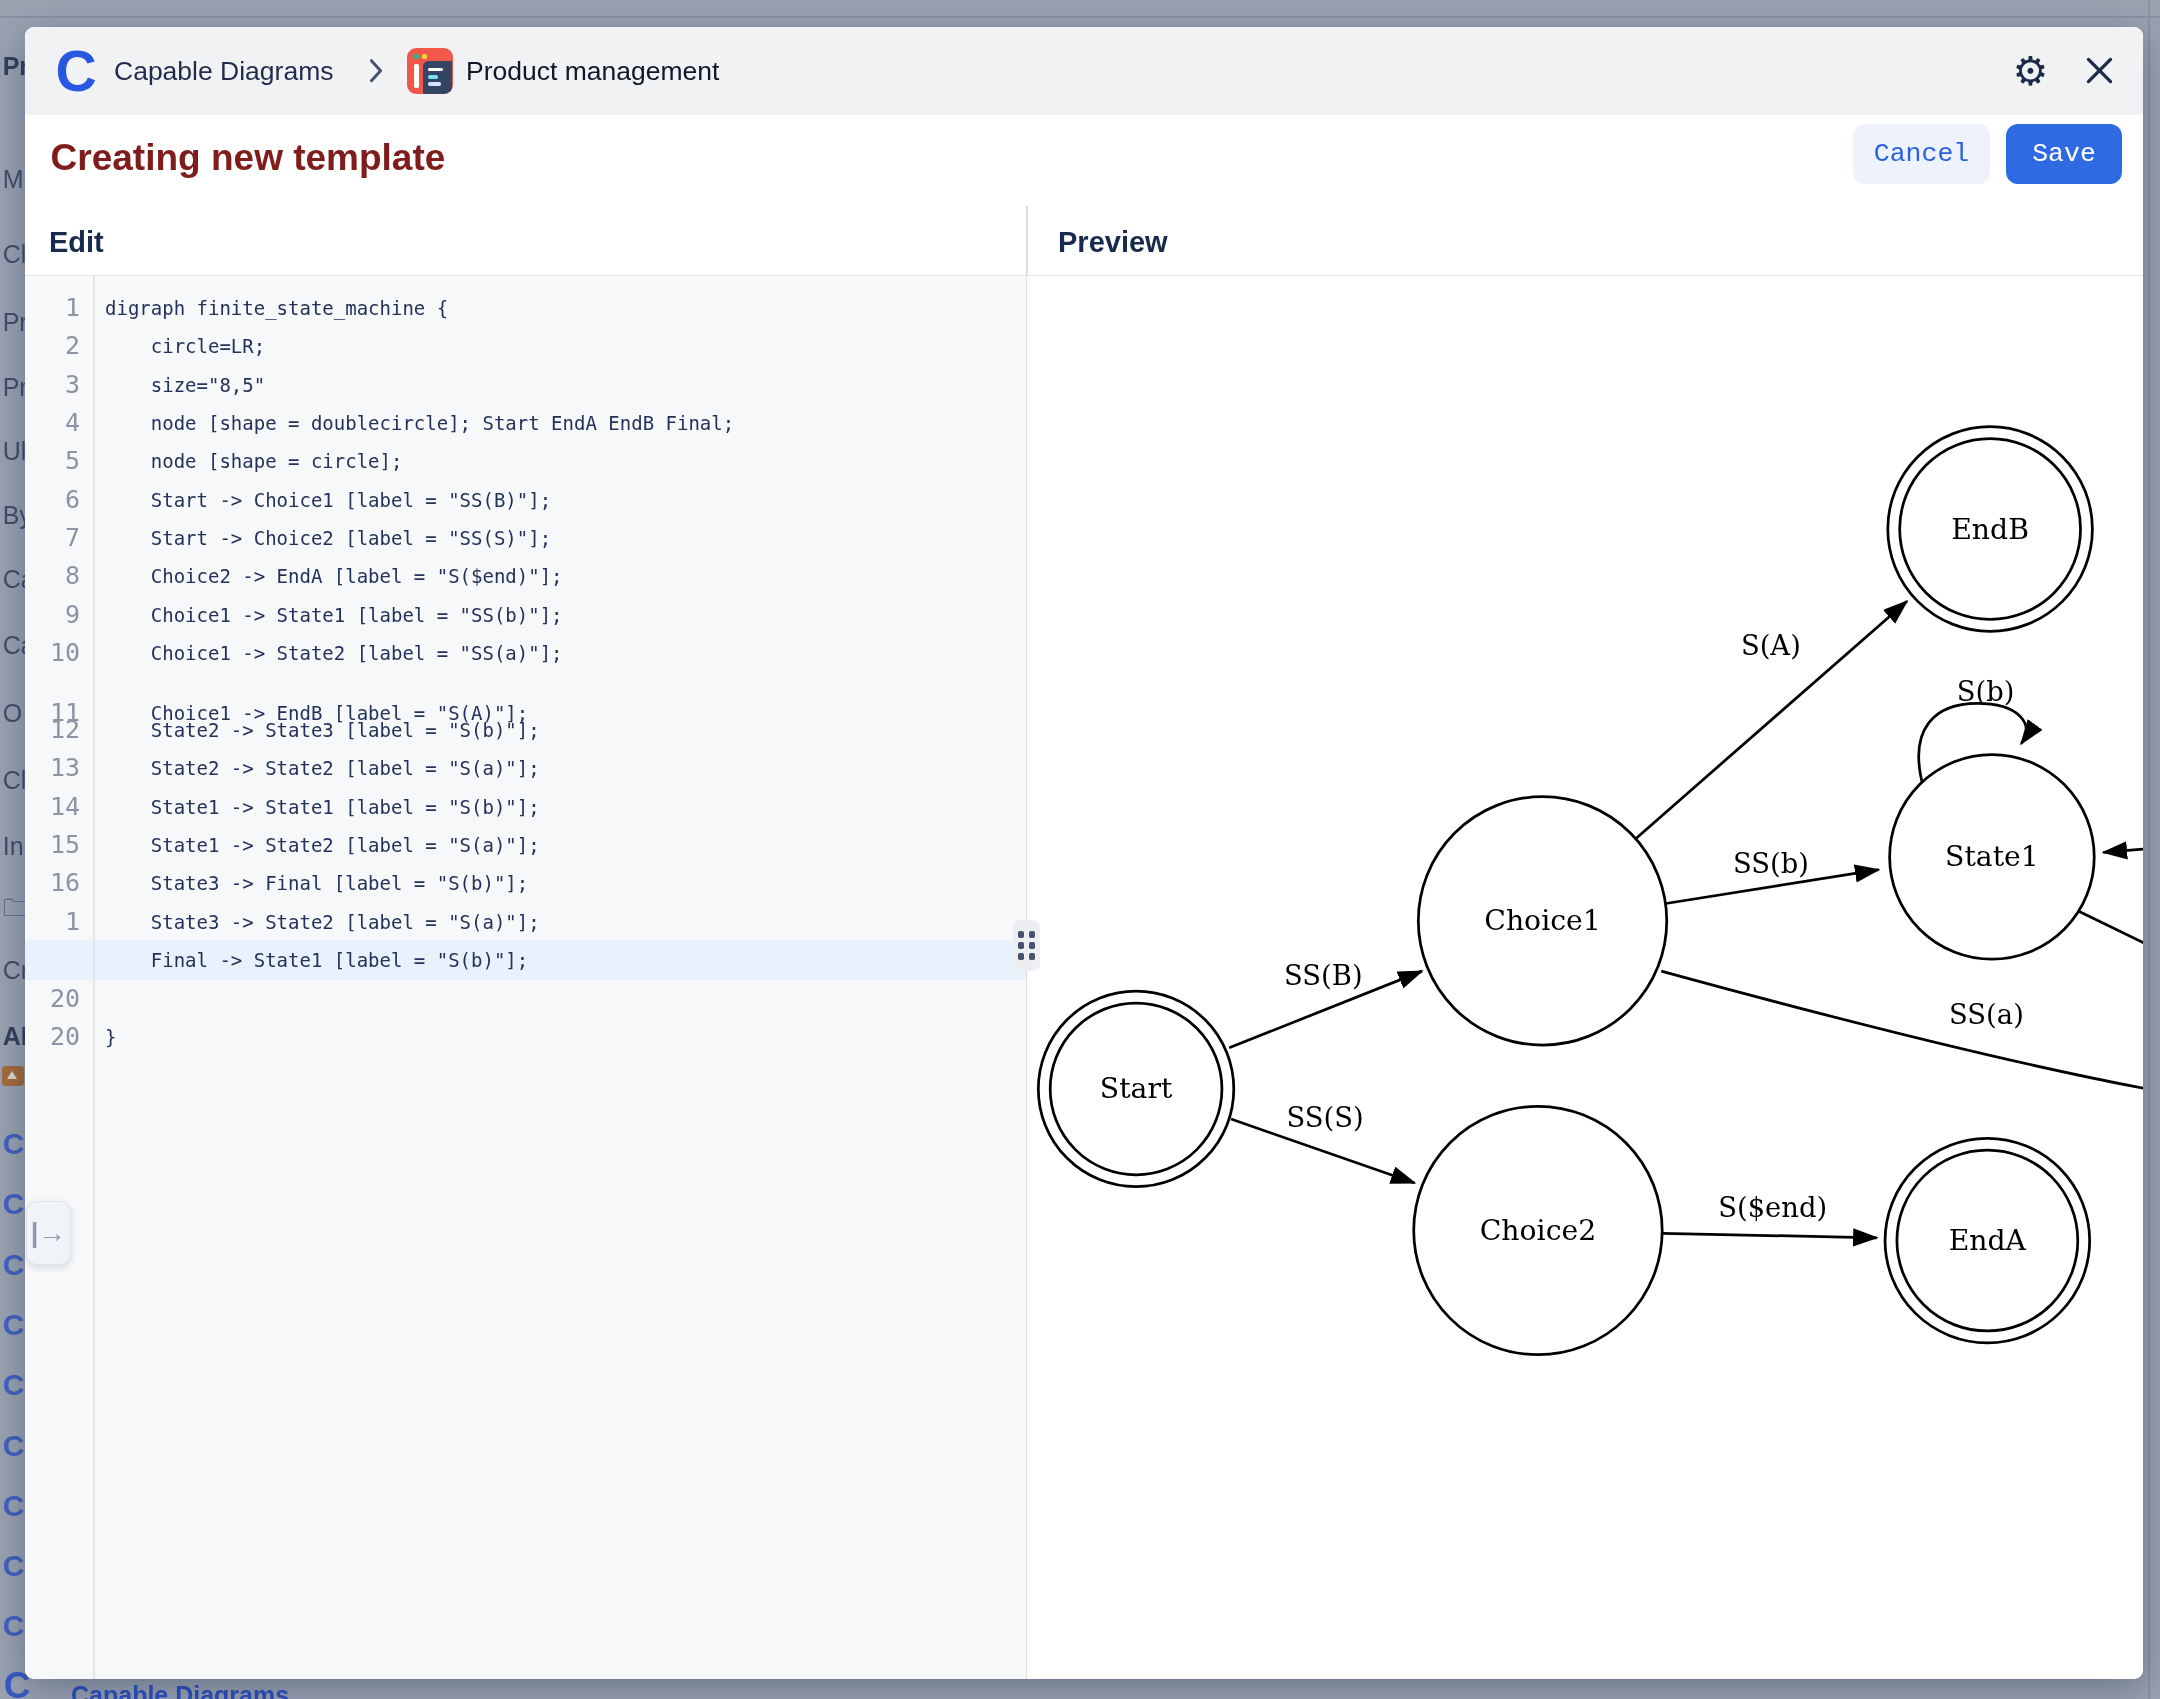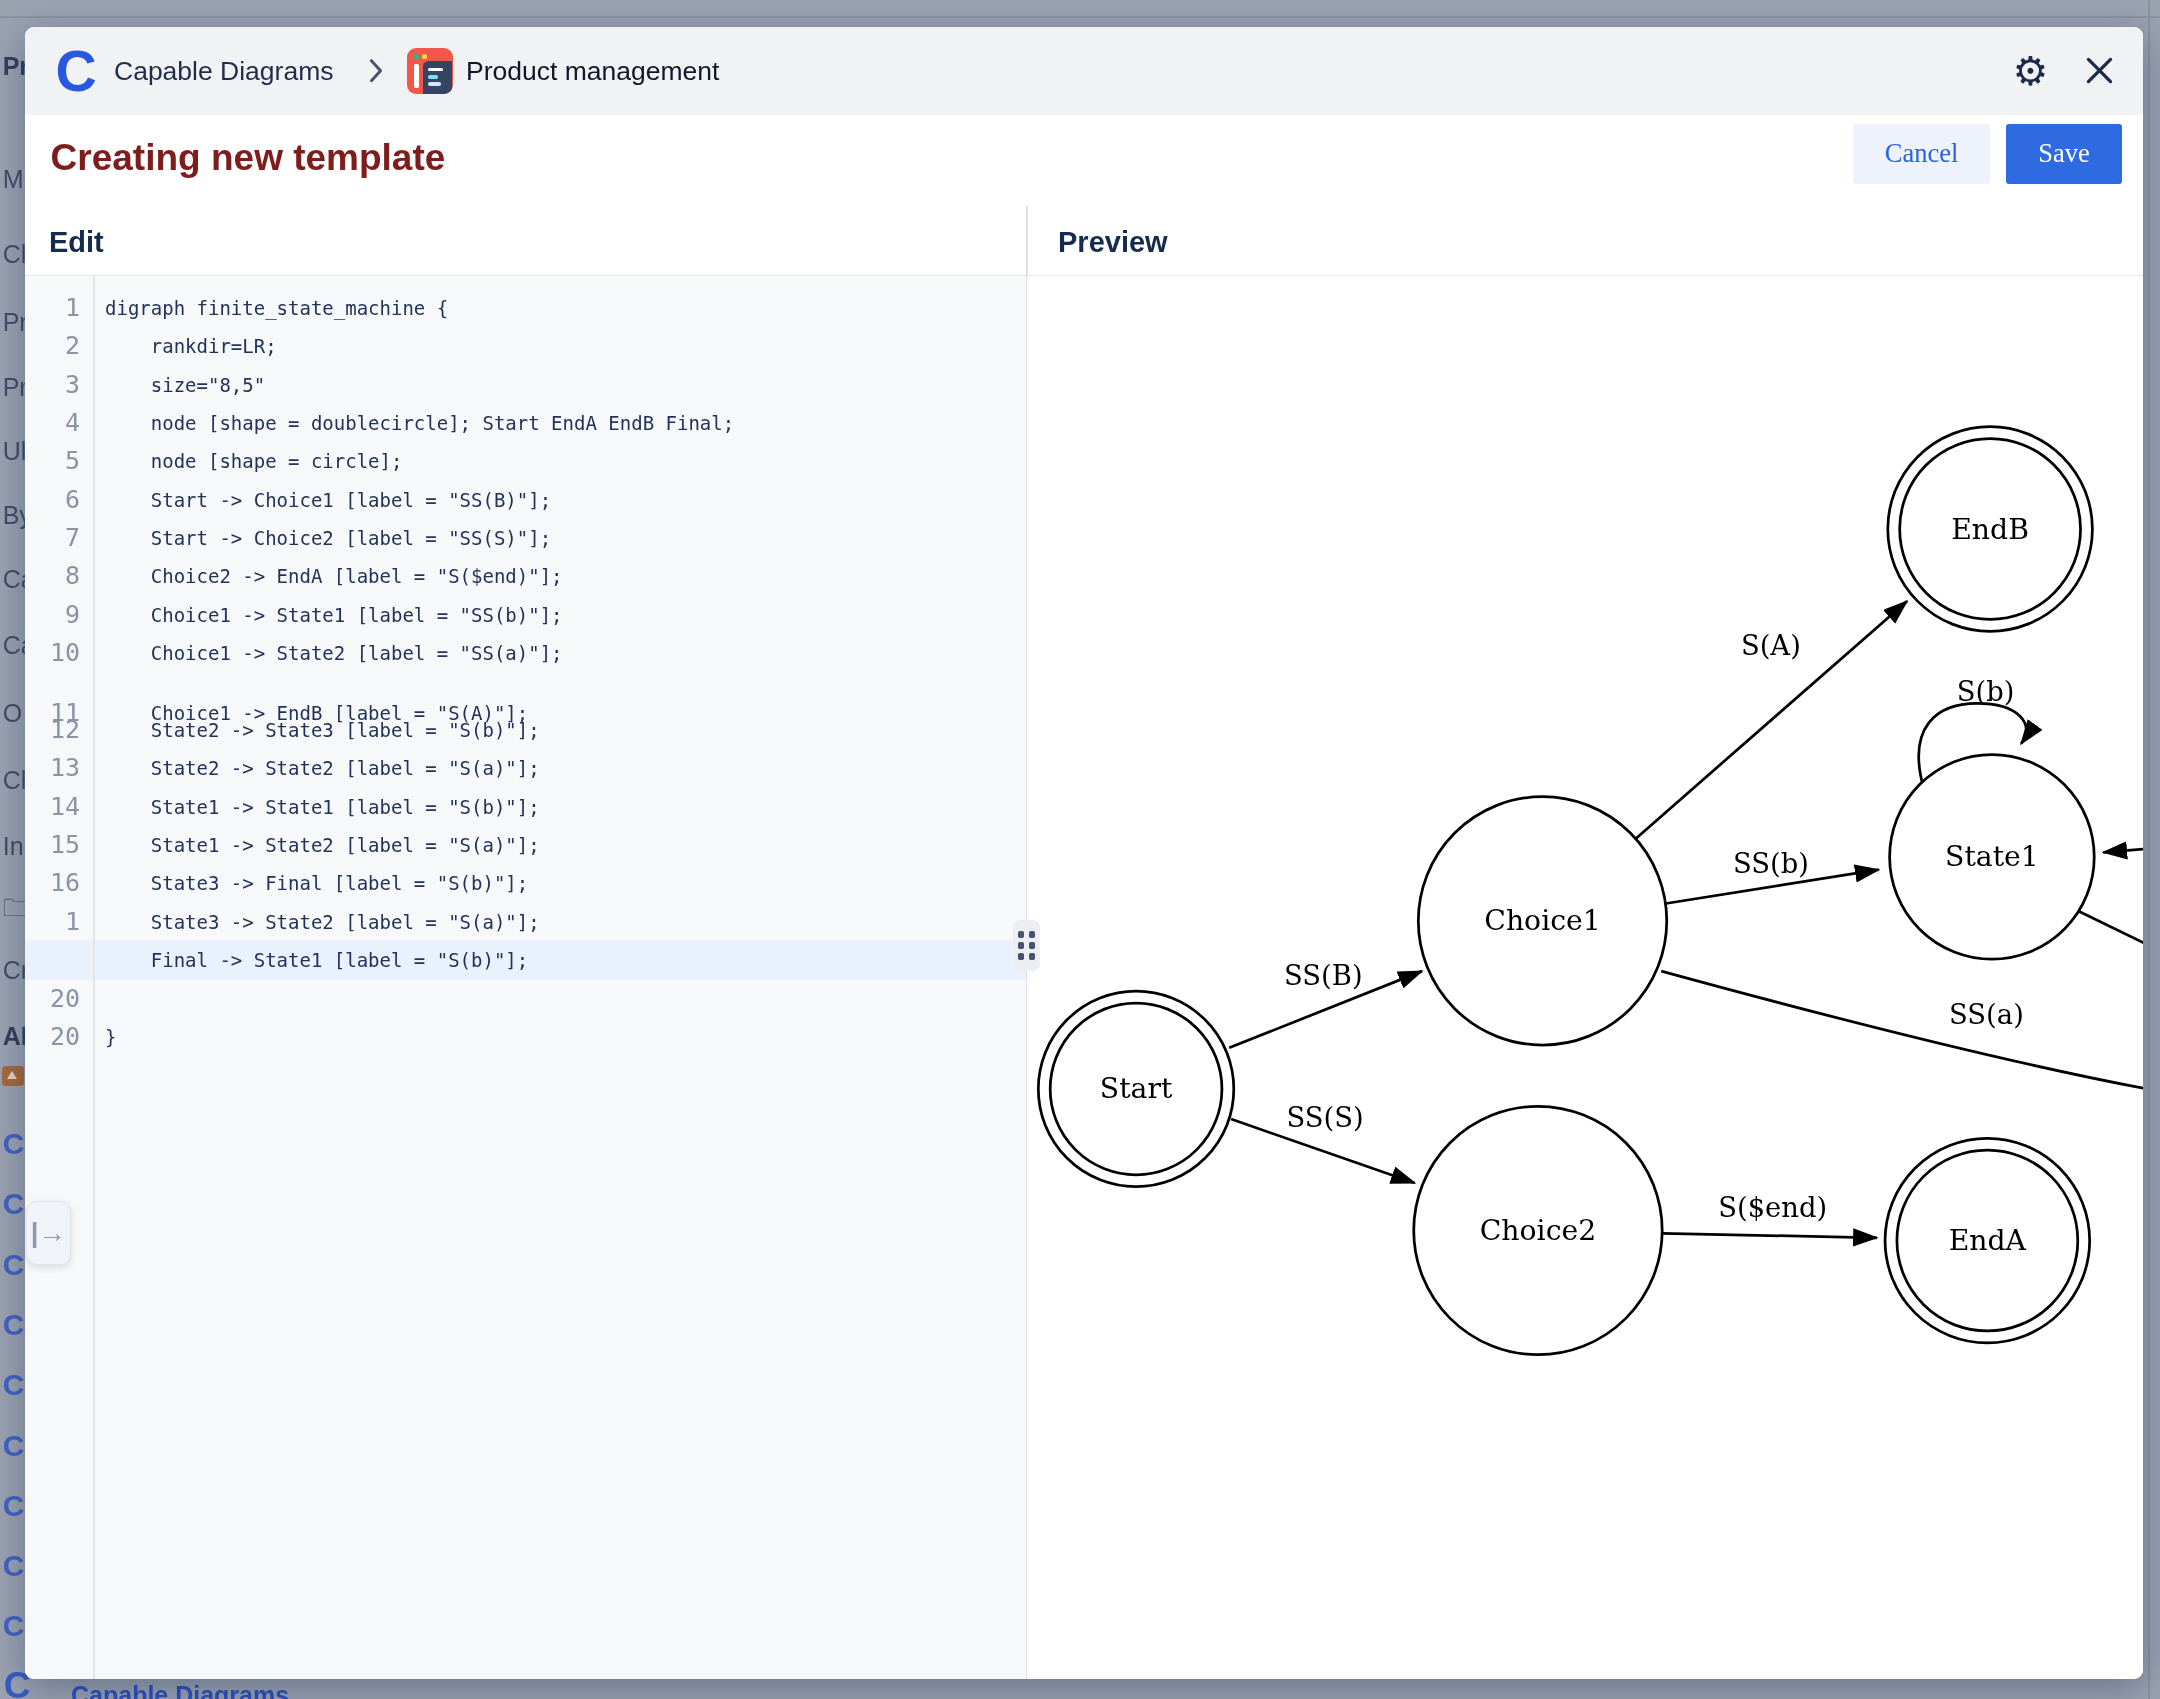--- a/index.html
+++ b/index.html
@@ -50,22 +50,22 @@
     color:#0f172a;font-size:26.5px;font-weight:500;cursor:pointer;}
   .icon-btn{position:absolute;top:19px;width:49px;height:49px;display:flex;align-items:center;
     justify-content:center;cursor:pointer;color:#1c2b4a;}
   .gear-btn{left:1981px;font-size:40px;}
   .close-btn{left:2050px;}
 
   
   .title-row{position:absolute;left:0;top:88px;width:100%;height:91px;background:#fff;
     border-bottom:1.8px solid #ebedf0;}
   .page-title{position:absolute;left:25.6px;top:22px;color:#7f1d1d;font-size:37px;font-weight:700;}
-  .btn{position:absolute;top:8.2px;height:60px;border:none;border-radius:3px;font-size:26.5px;
-    font-weight:500;cursor:pointer;font-family:Liberation Serif, serif;}
+  .btn{position:absolute;top:8.2px;height:60px;border:none;border-radius:12px;font-size:26.5px;
+    font-weight:500;cursor:pointer;font-family:Liberation Mono, monospace;}
   .btn-cancel{left:1828px;width:137px;background:#edf2fd;color:#2a61e0;}
   .btn-save{left:1981px;width:116px;background:#2e6be3;color:#ffffff;}
 
   
   .tabs-row{position:absolute;left:0;top:179px;width:100%;height:69px;background:#fff;
     border-bottom:1.8px solid #e4e6ea;}
   .pane-label{position:absolute;top:20px;color:#172b4d;font-size:29px;font-weight:700;}
   .label-edit{left:24px;}
   .label-preview{left:1033px;}
 
@@ -173,21 +173,21 @@
 
   <div class="editor">
     <div id="editor-rows">
         <div class="row-highlight" style="top: 664px;"></div>
         <div class="code-row" style="top: 12.8px;">
           <div class="gutter-num">1</div>
           <div class="code-text">digraph finite_state_machine {</div>
         </div>
         <div class="code-row" style="top: 51px;">
           <div class="gutter-num">2</div>
-          <div class="code-text">    rankdir=LR;</div>
+          <div class="code-text">    circle=LR;</div>
         </div>
         <div class="code-row" style="top: 90px;">
           <div class="gutter-num">3</div>
           <div class="code-text">    size="8,5"</div>
         </div>
         <div class="code-row" style="top: 128px;">
           <div class="gutter-num">4</div>
           <div class="code-text">    node [shape = doublecircle]; Start EndA EndB Final;</div>
         </div>
         <div class="code-row" style="top: 166px;">

